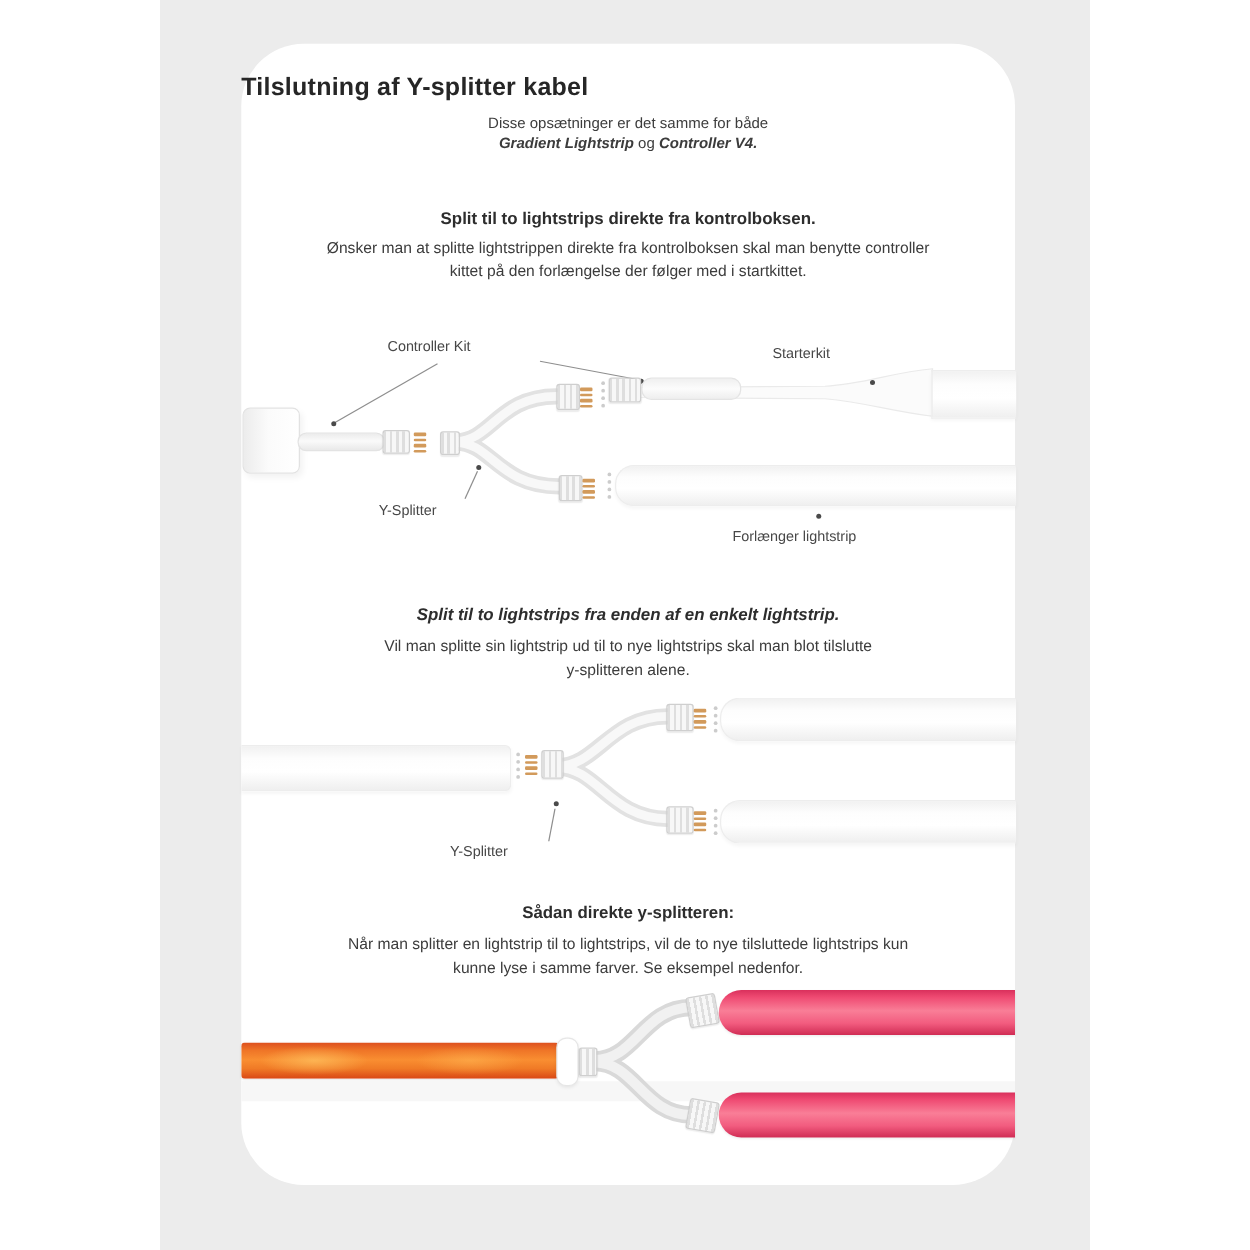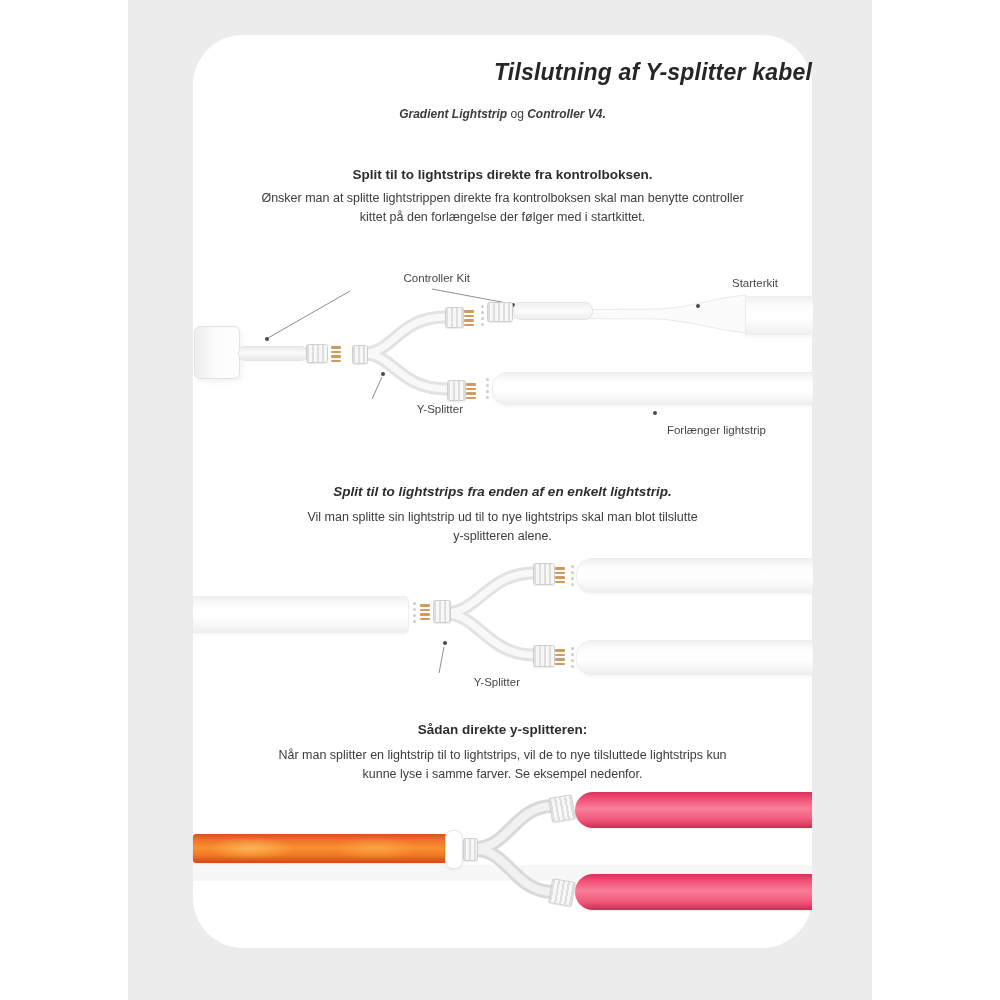--- a/index.html
+++ b/index.html
@@ -4,28 +4,28 @@
 <style>
   html,body { margin:0; padding:0; }
   .canvas {
     position:relative; width:1000px; height:1000px; background:#ffffff;
     font-family:"Liberation Sans", sans-serif; overflow:hidden;
   }
   .gray-band { position:absolute; left:128px; top:0; width:744px; height:1000px; background:#ececec; }
   .card { position:absolute; left:193px; top:35px; width:619px; height:913px; background:#ffffff; border-radius:50px; }
 
   
-  .title { position:absolute; top:24px; left:0; width:100%; text-align:right;
-           font-size:23px; font-weight:bold; font-style:italic; color:#262626; letter-spacing:.2px; }
+  .title { position:absolute; top:24px; left:0; width:100%; text-align:left;
+           font-size:20px; font-weight:bold; color:#262626; letter-spacing:.2px; }
   .sub   { position:absolute; left:0; width:100%; text-align:center; font-size:12px; color:#3c3c3c; }
   .bi    { font-weight:bold; font-style:italic; }
   .h     { position:absolute; left:0; width:100%; text-align:center; font-weight:bold; font-size:13.5px; color:#2d2d2d; }
   .bodytxt { position:absolute; left:0; width:100%; text-align:center; font-size:12.5px; line-height:19px;
              color:#3c3c3c; white-space:pre-line; }
-  .lbl   { position:absolute; font-size:11.5px; color:#474747; text-align:right; width:160px; }
+  .lbl   { position:absolute; font-size:11.5px; color:#474747; text-align:left; width:160px; }
 
   
   .diag { position:absolute; left:0; width:619px; }
   .diag svg { position:absolute; left:0; top:0; }
 
   
   .part { position:absolute; }
   .box  { background:linear-gradient(90deg,#ececec,#fbfbfb 45%,#ffffff); border:1px solid #e2e2e2;
           border-radius:6px; box-shadow:2px 3px 5px rgba(0,0,0,.05); }
   .cable{ background:linear-gradient(180deg,#ececec,#fafafa 45%,#e9e9e9); border:1px solid #e3e3e3; border-radius:7px; }
@@ -65,20 +65,21 @@
 </style>
 </head>
 <body>
 
 <div class="canvas">
   <div class="gray-band"></div>
 
   <div class="card">
 
     <div class="title">Tilslutning af Y-splitter kabel</div>
+    <div class="sub" style="top:56px;">Disse opsætninger er det samme for både</div>
     <div class="sub" style="top:72px;"><span class="bi">Gradient Lightstrip</span><span> og </span><span class="bi">Controller V4.</span></div>
 
     <div class="h" style="top:132px;">Split til to lightstrips direkte fra kontrolboksen.</div>
     <div class="bodytxt" style="top:154px;">Ønsker man at splitte lightstrippen direkte fra kontrolboksen skal man benytte controller
 kittet på den forlængelse der følger med i startkittet.</div>
 
     <div class="diag" style="top:230px; height:190px;">
       <svg width="619" height="190" viewBox="0 0 619 190">
         <path class="flare" d="M316,45 L467,44 C500,42 520,33 553,30 L553,68 C520,64 500,57 467,54 L316,53 Z"></path>
         <path class="cable-outer" d="M172,88 C200,88 206,52 252,52"></path>

